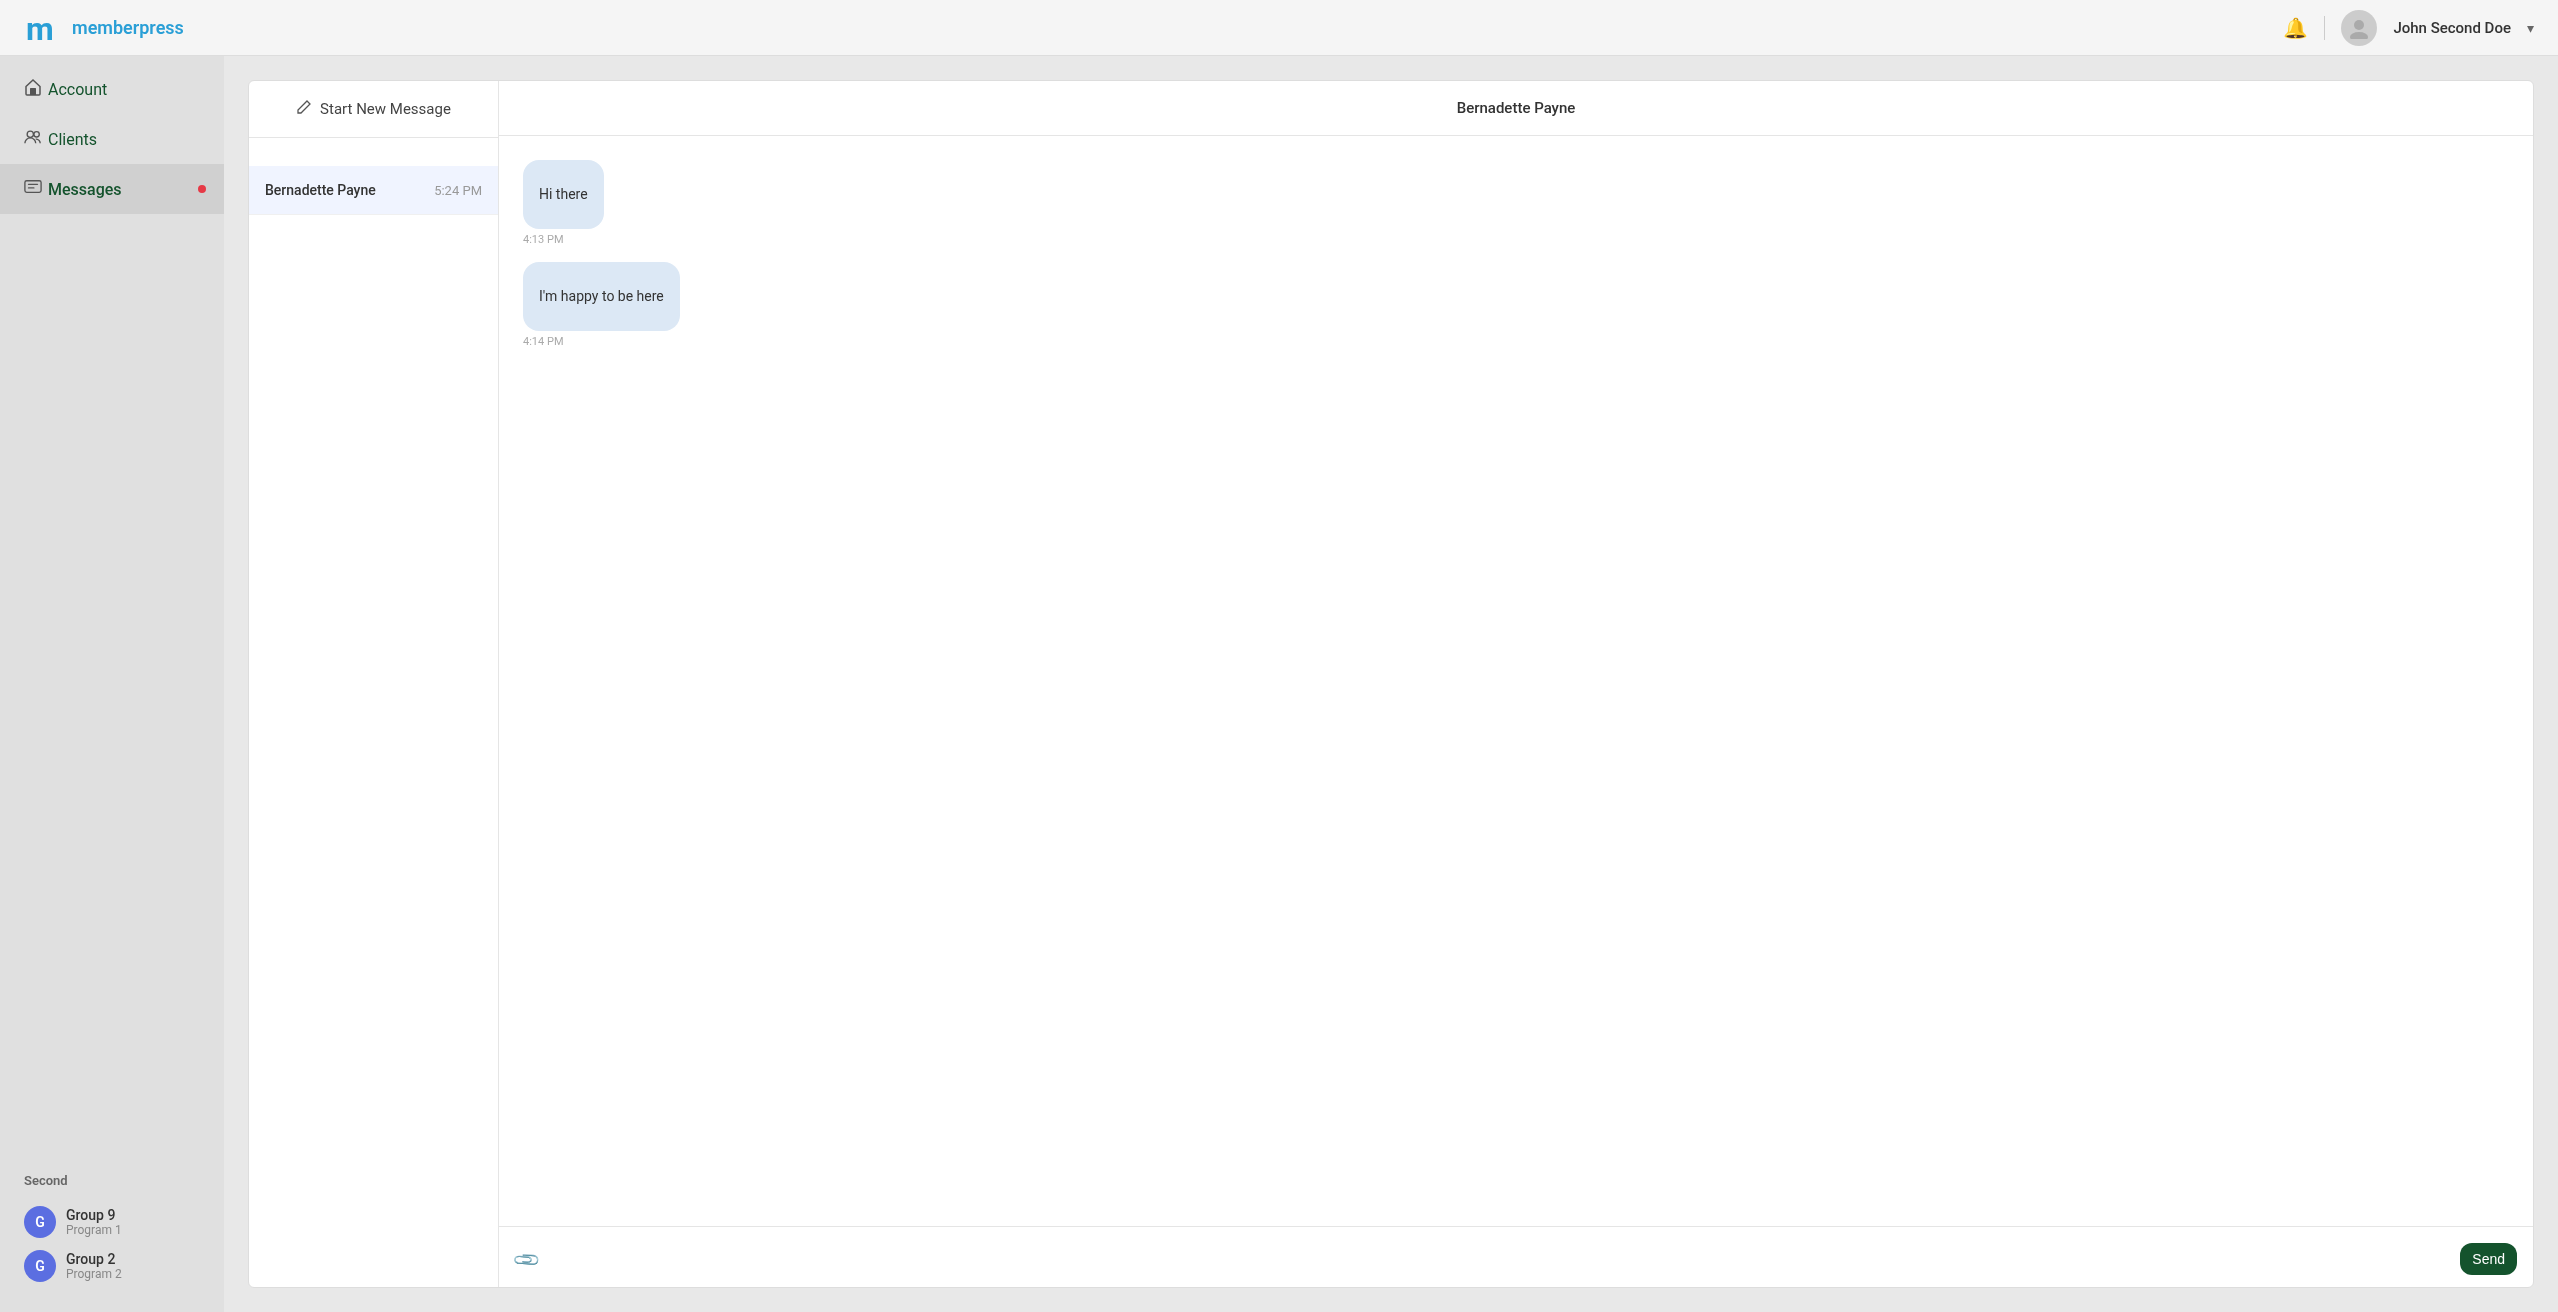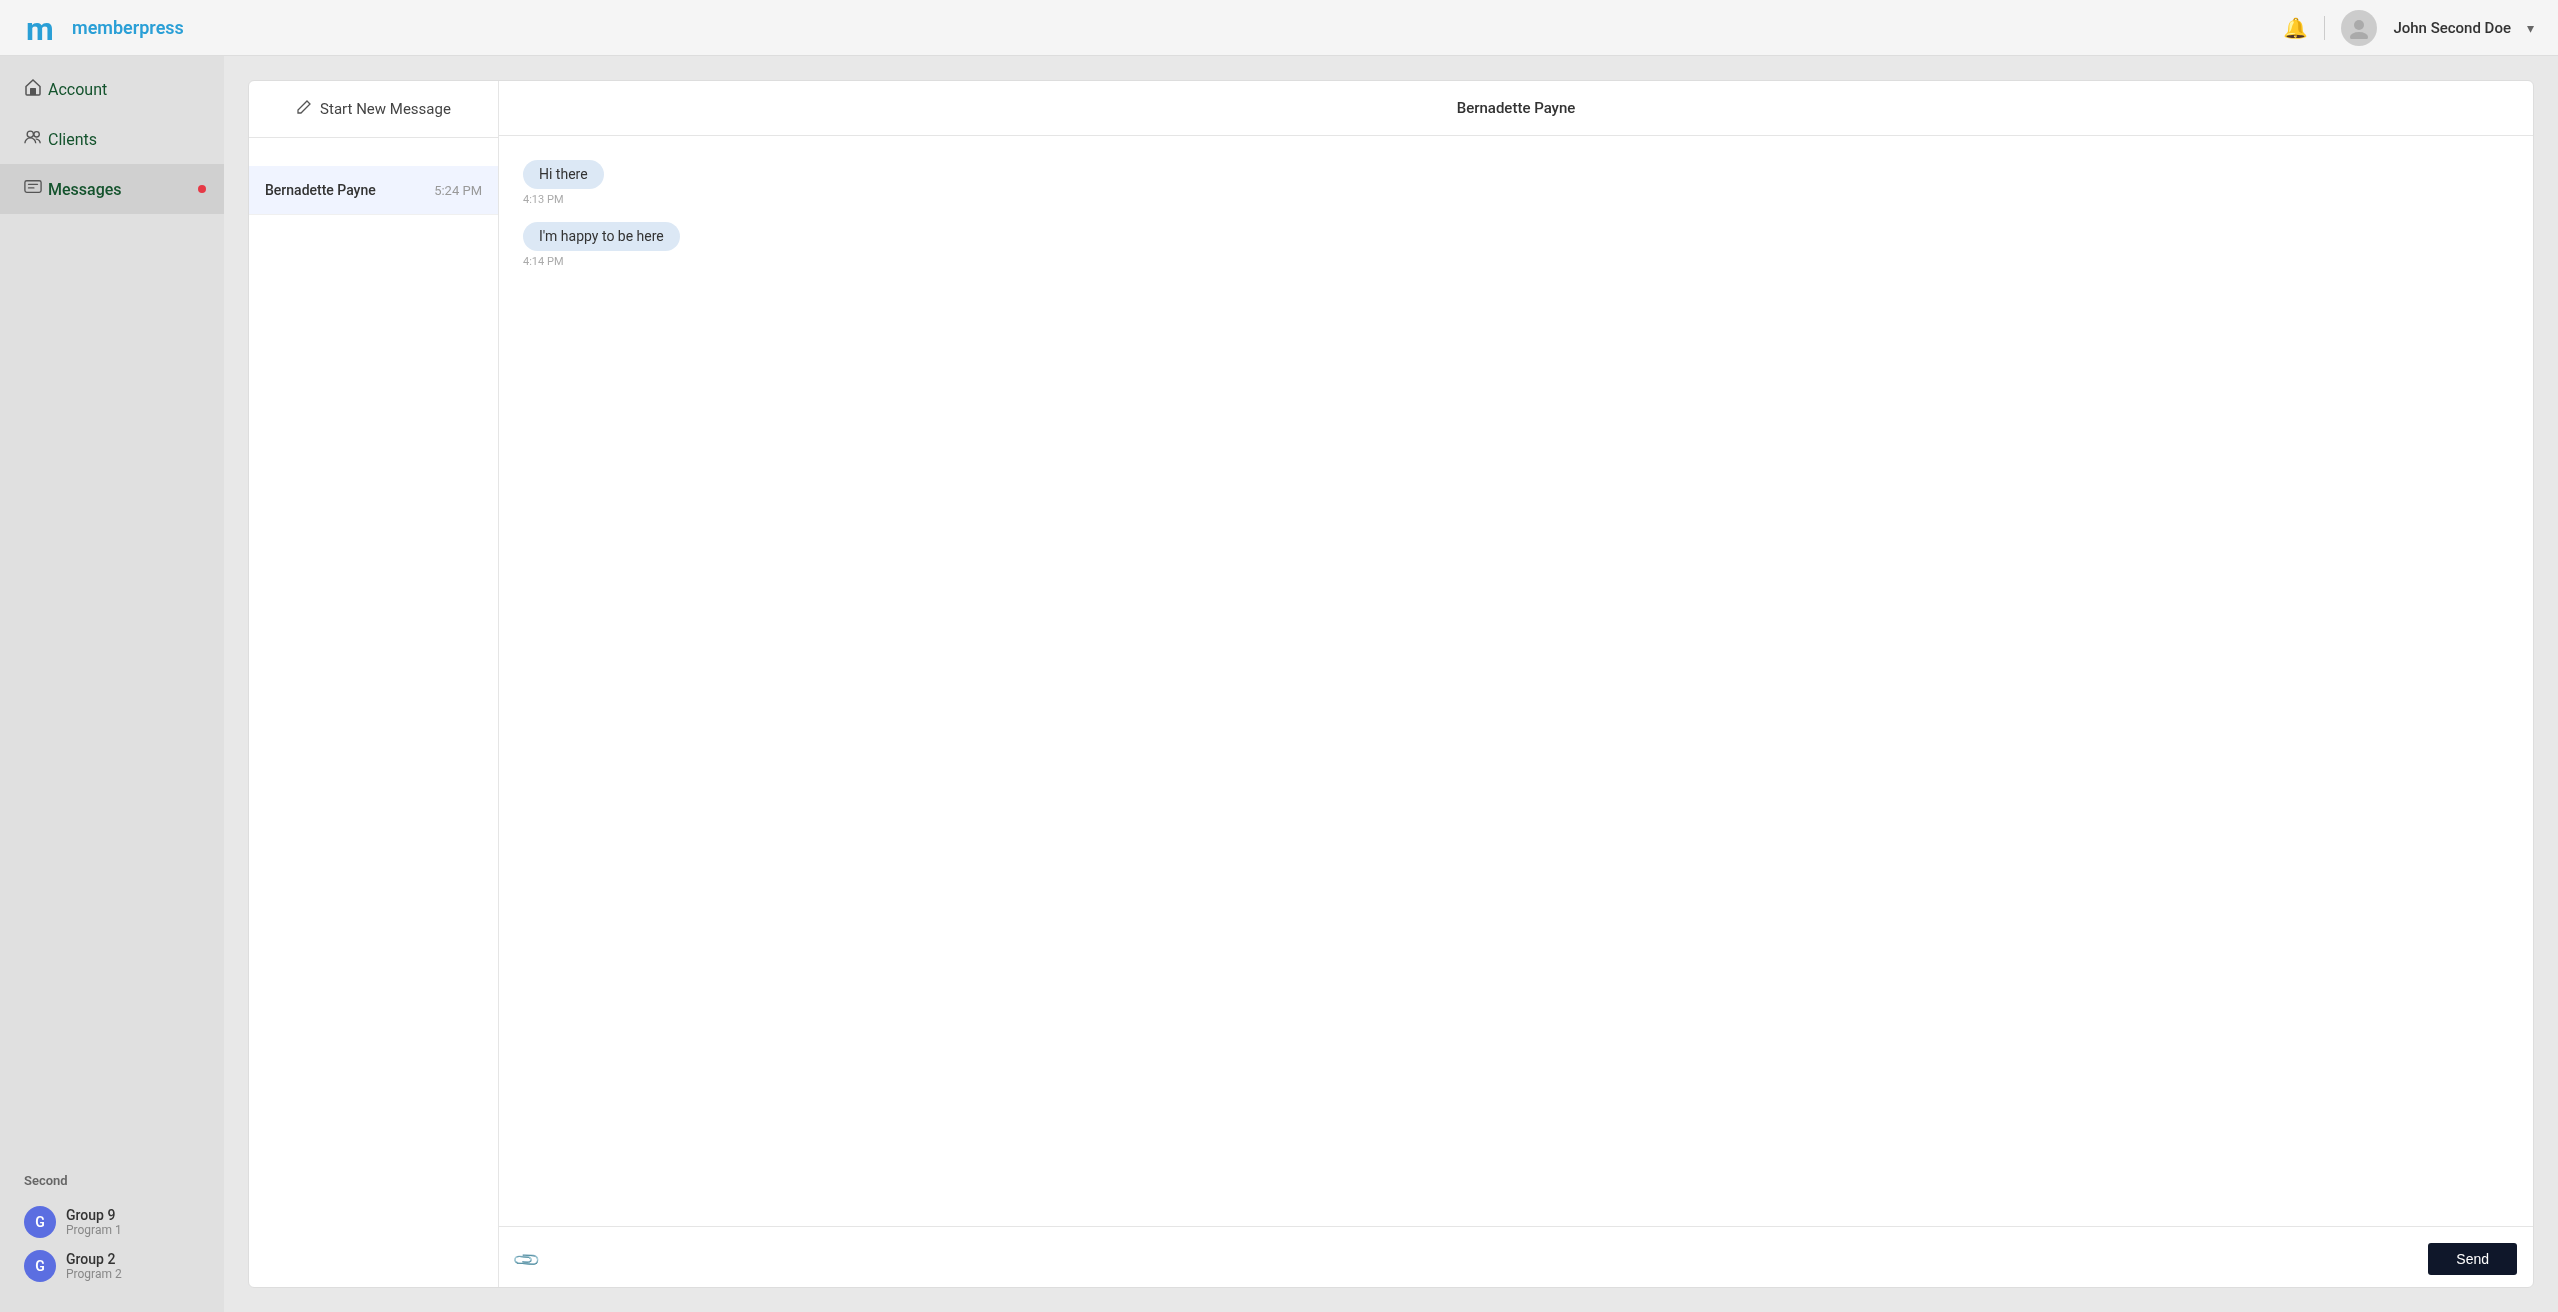--- a/index.html
+++ b/index.html
@@ -246,21 +246,21 @@
       flex-direction: column;
     }
     .message-group.incoming {
       align-items: flex-start;
     }
     .message-group.outgoing {
       align-items: flex-end;
     }
     .bubble {
       max-width: 45%;
-      padding: 4px 16px;
+      padding: 24px 16px;
       border-radius: 16px;
       font-size: 14px;
       line-height: 1.5;
     }
     .bubble.incoming {
       background: #dce8f5;
       color: #333;
     }
     .bubble.outgoing {
       background: #dce8f5;
@@ -295,25 +295,25 @@
       margin-top: 4px;
     }
     .attach-icon {
       font-size: 18px;
       color: #888;
       cursor: pointer;
       transform: rotate(-45deg);
       display: inline-block;
     }
     .send-button {
-      background: #0f172a;
+      background: #14532d;
       color: white;
       border: none;
-      border-radius: 3px;
-      padding: 8px 28px;
+      border-radius: 12px;
+      padding: 8px 12px;
       font-size: 14px;
       font-weight: 500;
       cursor: pointer;
     }
   </style>
 </head>
 <body>
 
 <div class="header">
   <div class="header-logo">

